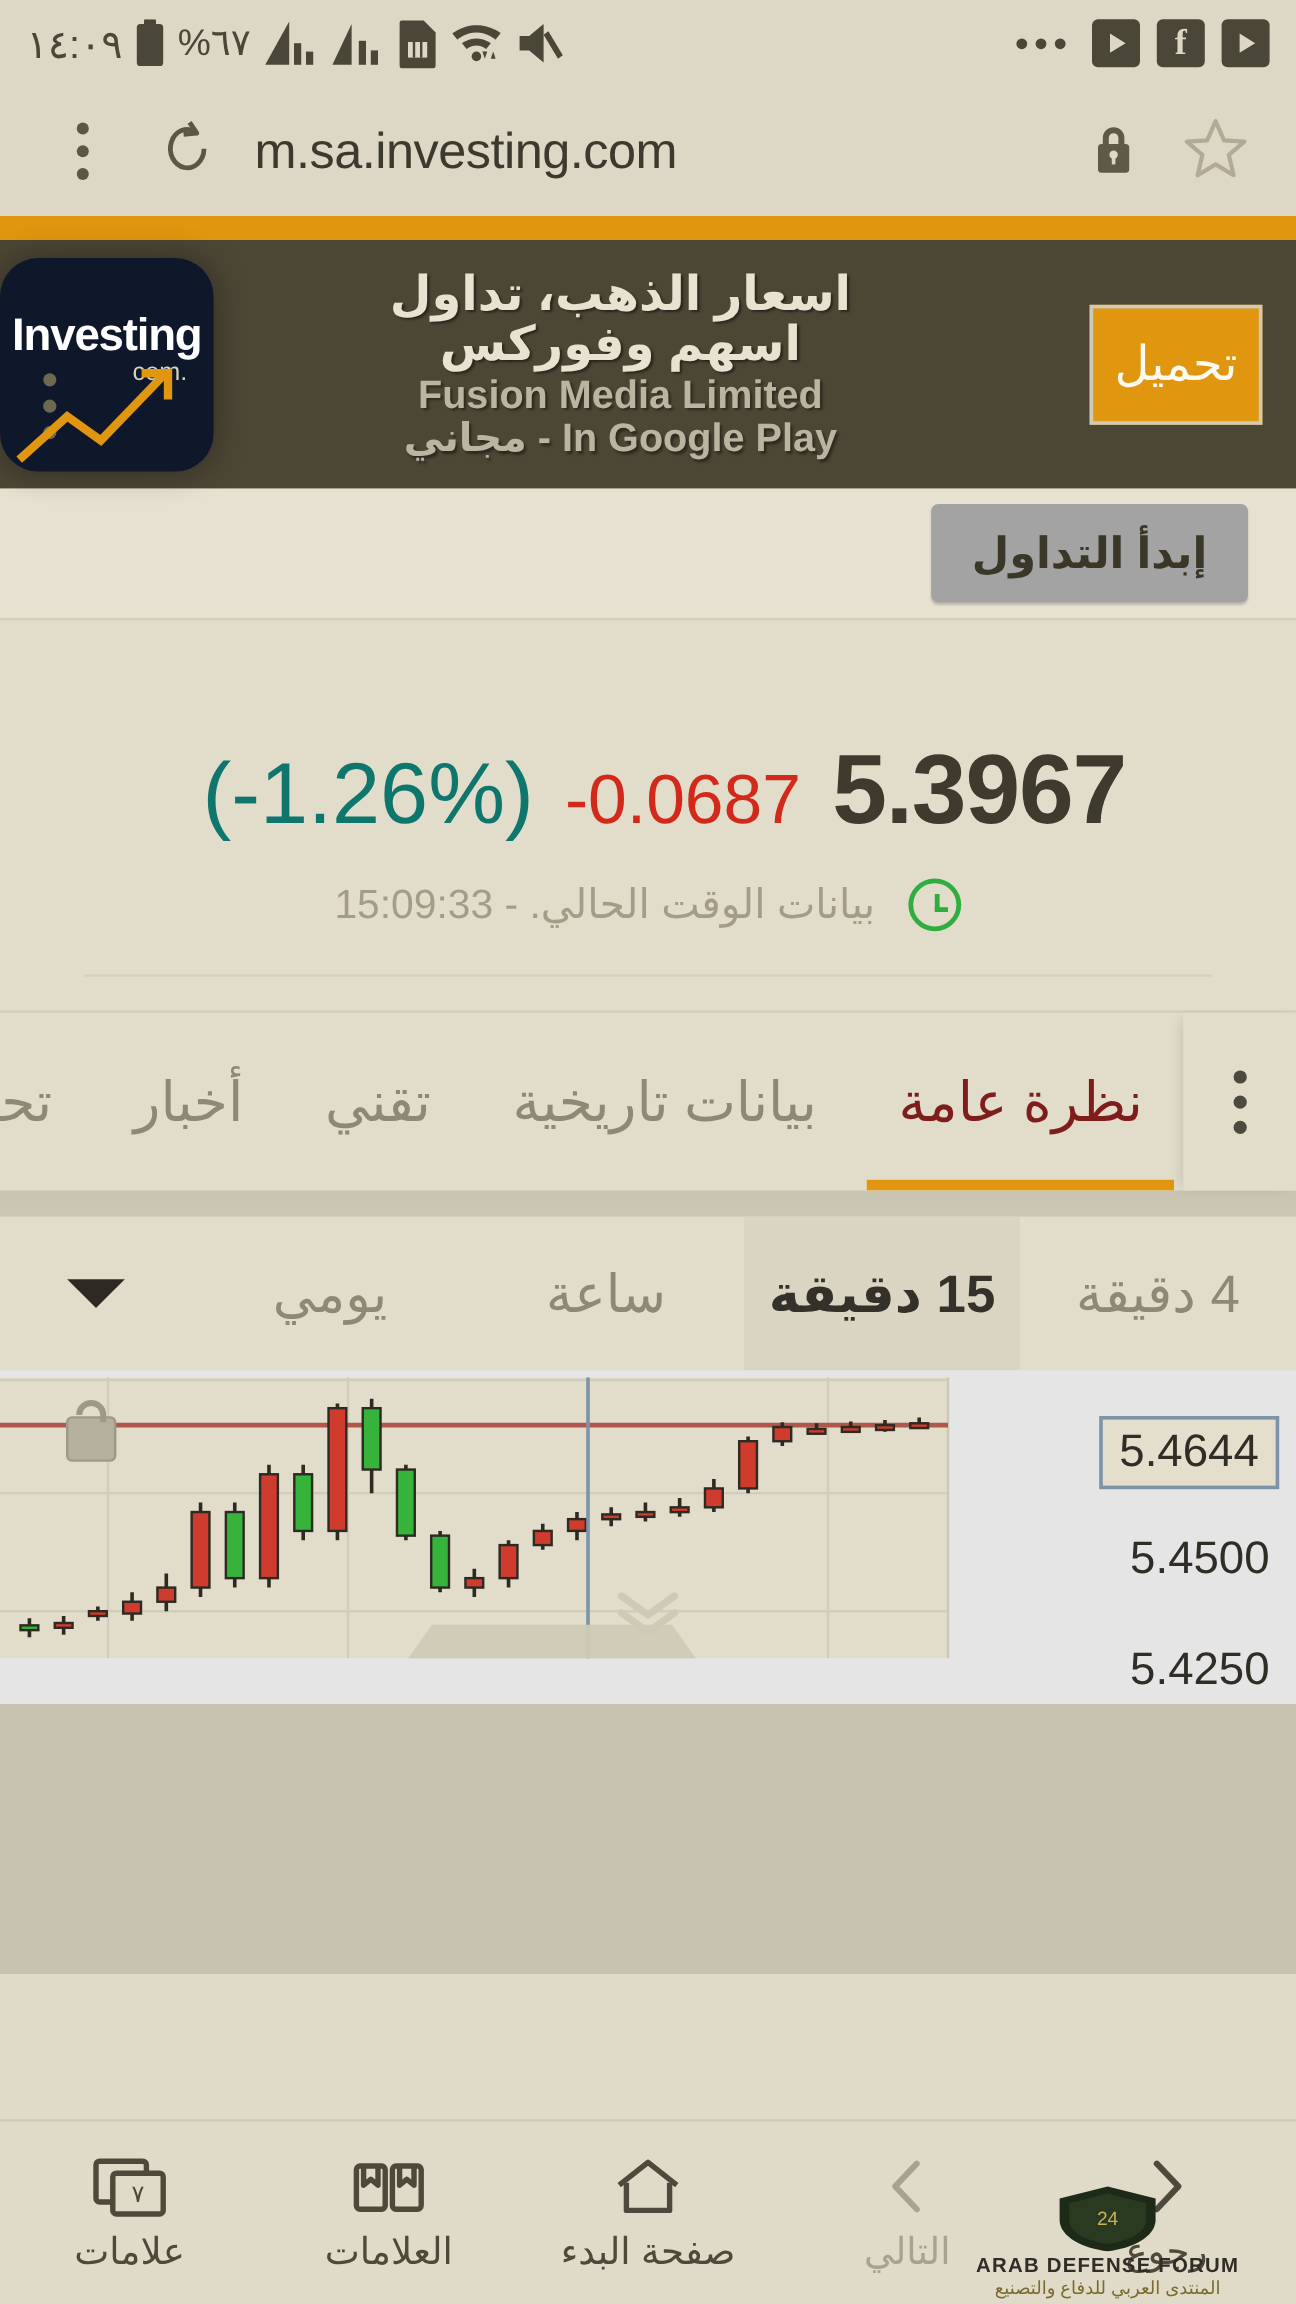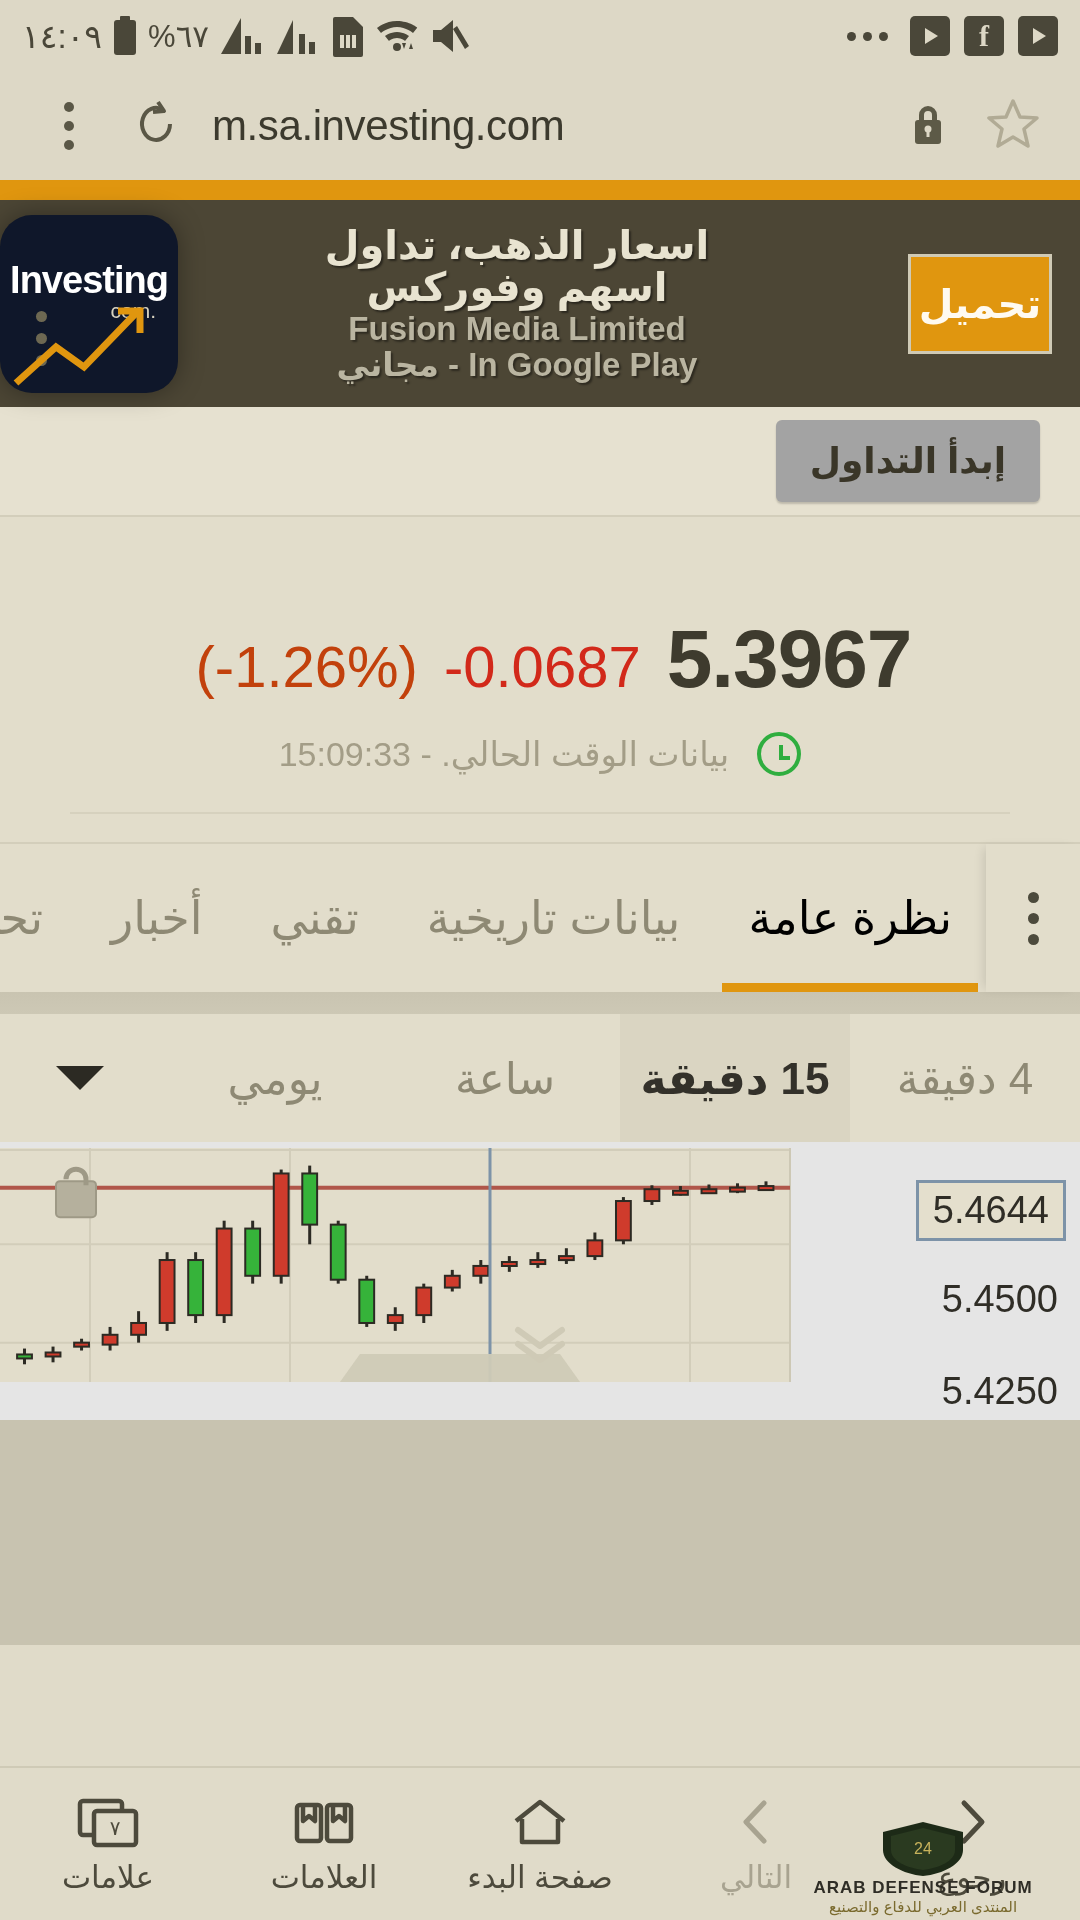--- a/index.html
+++ b/index.html
@@ -113,21 +113,21 @@
     color:#d8d3c0; font-size:21px;
   }
   .ad-logo .lg-dots { position:absolute; left:36px; top:96px; display:flex; flex-direction:column; gap:11px; }
   .ad-logo .lg-dots i { width:11px;height:11px;border-radius:50%;background:#6d6852;display:block; }
   .ad-btn {
     order:1;
     width:144px; height:100px;
     background:#e0960f;
     border:3px solid #cfcab6;
     display:flex; align-items:center; justify-content:center;
-    color:#fffaf0; font-size:40px; font-weight:bold;
+    color:#fffaf0; font-size:40px; font-weight:normal;
     margin-left:60px;
     flex:0 0 auto;
   }
 
   
   .cta-row { height:108px; background:#e6e1d0; display:flex; align-items:center; padding:0 40px; }
   .cta-btn {
     background:#a3a3a3; color:#3a3628;
     font-size:36px; font-weight:bold;
     padding:20px 34px; border-radius:6px;
@@ -136,21 +136,21 @@
   .thin-sep { height:2px; background:#d3cebb; width:100%; }
 
   
   .price-block { background:#e2ddcb; padding:58px 0 28px; text-align:center; }
   .price-row {
     display:flex; direction:rtl; align-items:baseline; justify-content:center;
     gap:26px;
   }
   .price-main { font-size:82px; font-weight:bold; color:#3e3b2e; letter-spacing:-1px; direction:ltr;margin-top:37px; }
   .price-chg { font-size:58px; color:#d2291a; direction:ltr; }
-  .price-pct { font-size:58px; color:#c2410c; direction:ltr;margin-left:27px; }
+  .price-pct { font-size:72px; color:#0f766e; direction:ltr;margin-left:27px; }
   .ts-row {
     margin-top:26px;
     display:flex; direction:rtl; align-items:center; justify-content:center; gap:28px;
     color:#a39d87; font-size:34px;
   }
   .clock-ring {
     width:44px; height:44px; border-radius:50%;
     border:4px solid #2fae3f; position:relative; flex:0 0 auto;
   }
   .clock-ring::before { content:""; position:absolute; left:18px; top:9px; width:4px; height:14px; background:#2fae3f; }
@@ -169,21 +169,21 @@
     box-shadow:-6px 0 10px -4px rgba(0,0,0,.12);
     background:#e2ddcb; z-index:2;
   }
   .tab-kebab i { width:11px;height:11px;border-radius:50%;background:#4c4a3c;display:block; }
   .tabs-scroll { display:flex; direction:rtl; align-items:stretch; overflow:hidden; flex:1; }
   .tab {
     display:flex; align-items:center; justify-content:center;
     padding:0 34px; font-size:46px; color:#8e8974; white-space:nowrap;
     position:relative;
   }
-  .tab.active { color:#000000; }
+  .tab.active { color:#7f1d1d; }
   .tab.active::after {
     content:""; position:absolute; bottom:0; left:8px; right:8px; height:9px; background:#e0960f;
   }
 
   
   .tf-shadow { height:22px; background:linear-gradient(#c9c4b1,#cdc8b5); }
   .tf-row { display:flex; direction:rtl; height:128px; background:#e2ddcb; align-items:stretch; }
   .tf {
     flex:1 1 0; display:flex; align-items:center; justify-content:center;
     font-size:44px; color:#8e8974; white-space:nowrap;

